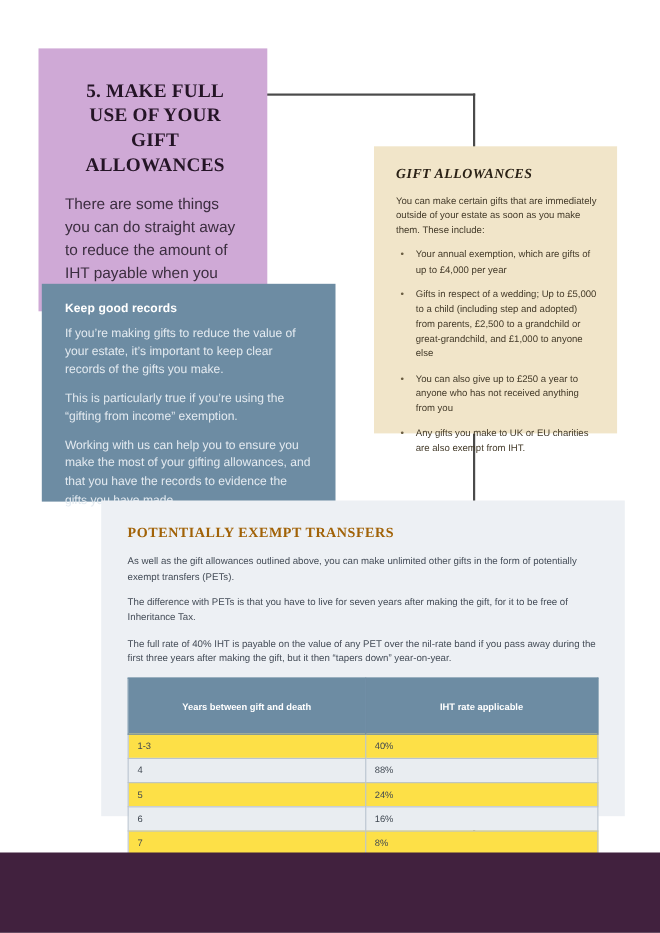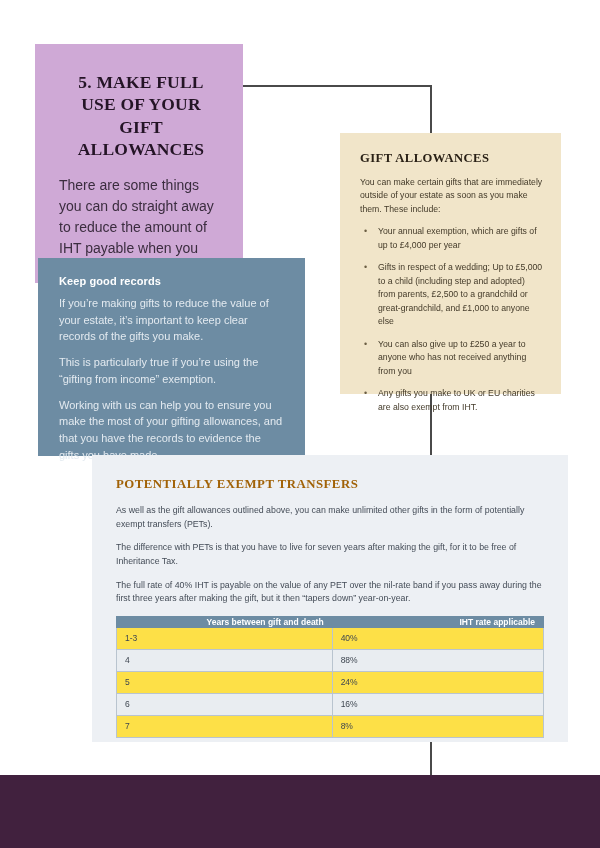--- a/index.html
+++ b/index.html
@@ -70,20 +70,21 @@
     box-sizing: border-box;
     padding: 18px 18px 14px 20px;
   }
   .cream-card .heading {
     font-family: "Liberation Serif", serif;
     font-size: 12.6px;
     font-weight: 700;
     letter-spacing: 0.45px;
     color: #2a2116;
     margin: 0 0 10px 0;
+    font-style: italic;
   }
   .cream-card p {
     font-size: 8.7px;
     line-height: 1.55;
     color: #433a29;
     margin: 0 0 9px 0;
   }
   .cream-card ul {
     margin: 0;
     padding: 0;
@@ -164,22 +165,22 @@
     width: 100%;
     border-collapse: collapse;
     margin-top: 6px;
     table-layout: fixed;
   }
   table.pet-table th {
     background: #6d8ca3;
     color: #ffffff;
     font-size: 8.5px;
     font-weight: 700;
-    text-align: right;
-    padding: 0 8px;
+    text-align: center;
+    padding: 20px 8px;
     border: 1px solid #6d8ca3;
     margin-top: 32px;
   }
   table.pet-table td {
     font-size: 8.5px;
     color: #3e4650;
     padding: 5.5px 8px;
     border: 1px solid #b9c4cf;
     background: #fde047;
   }

